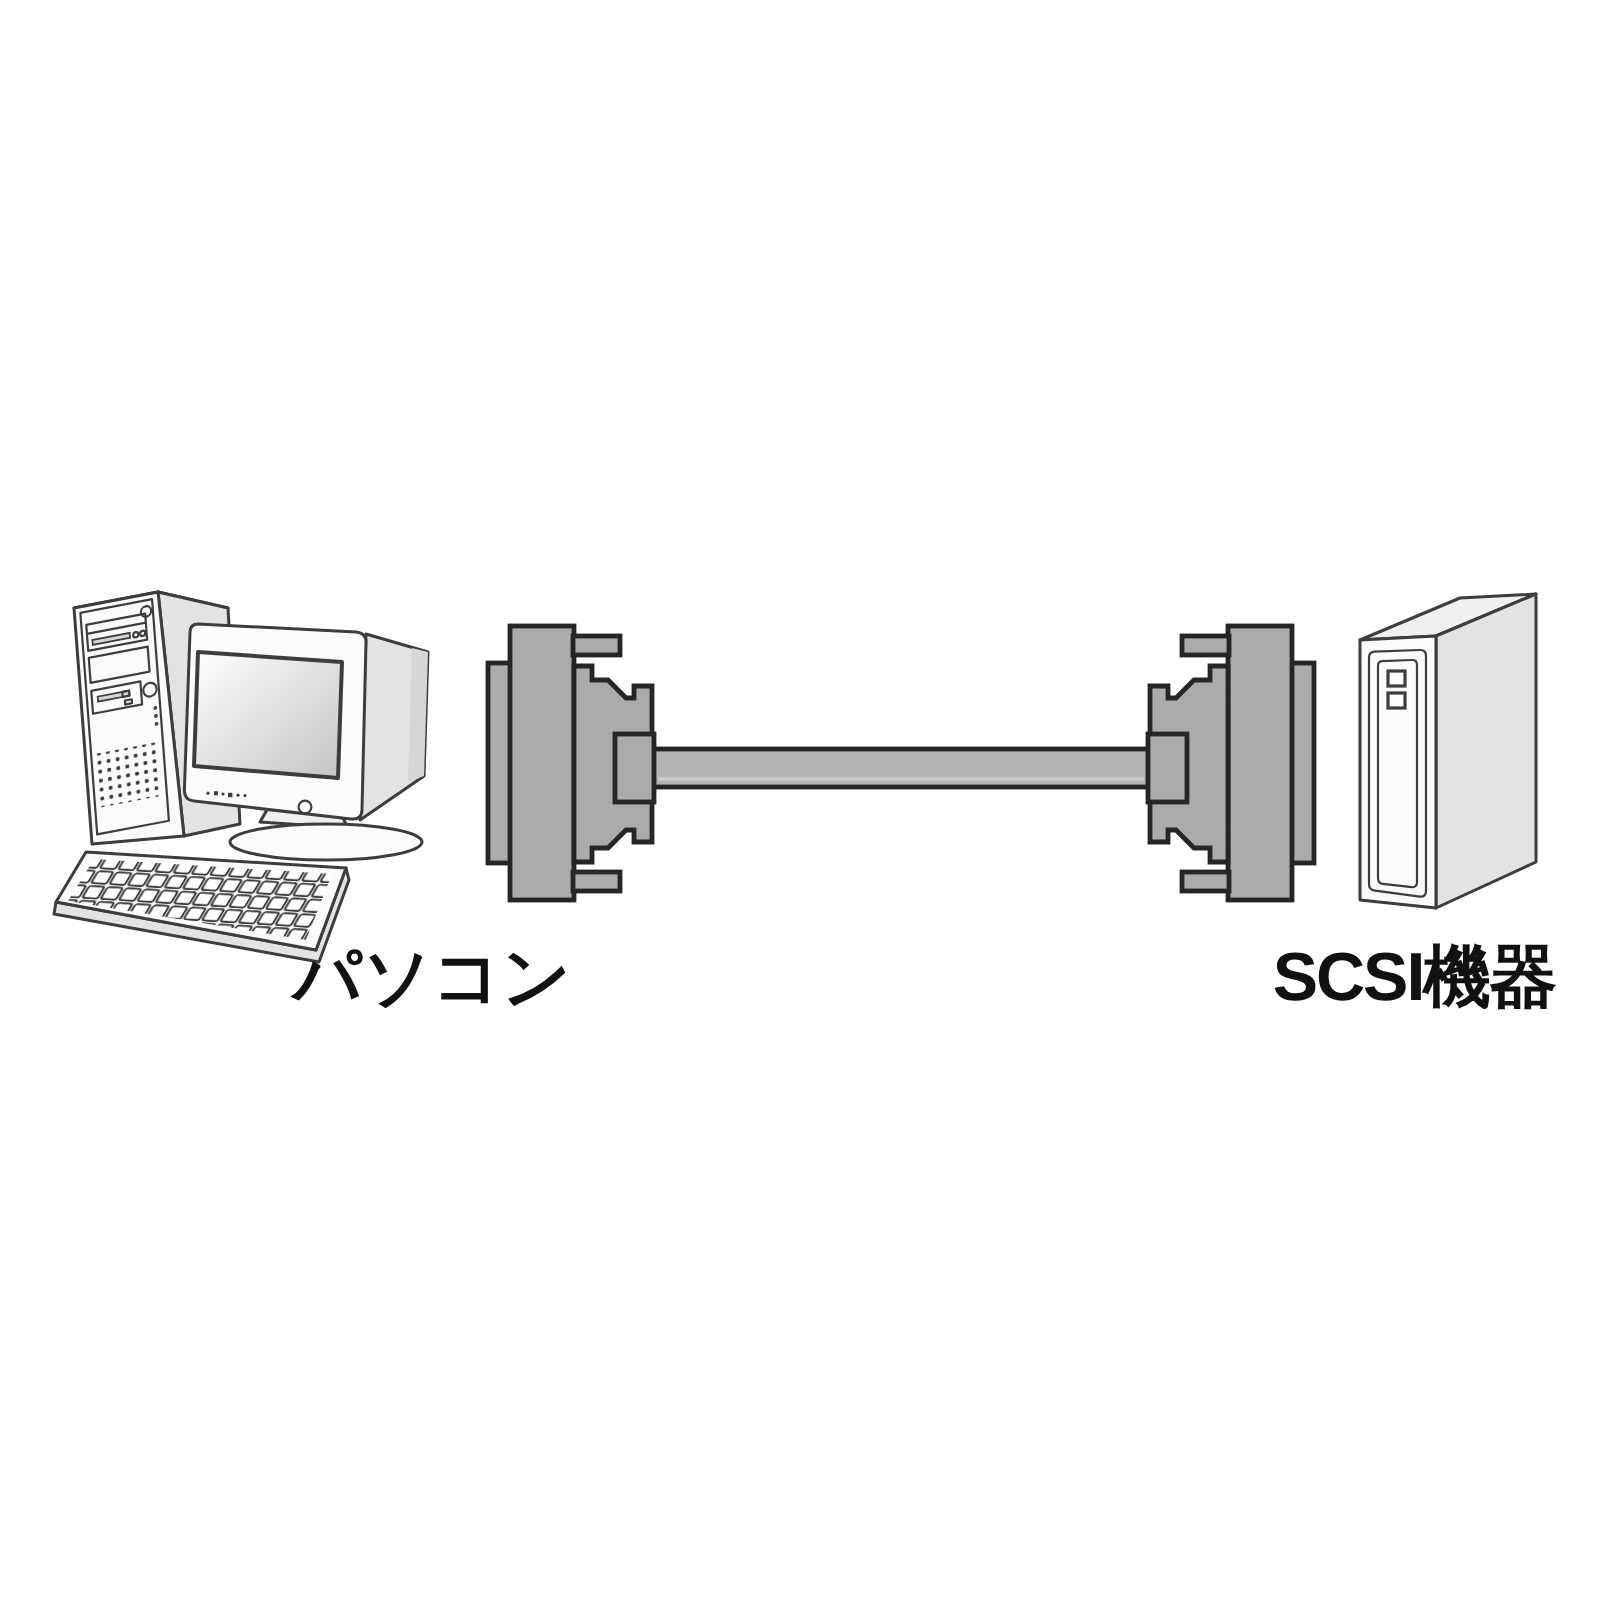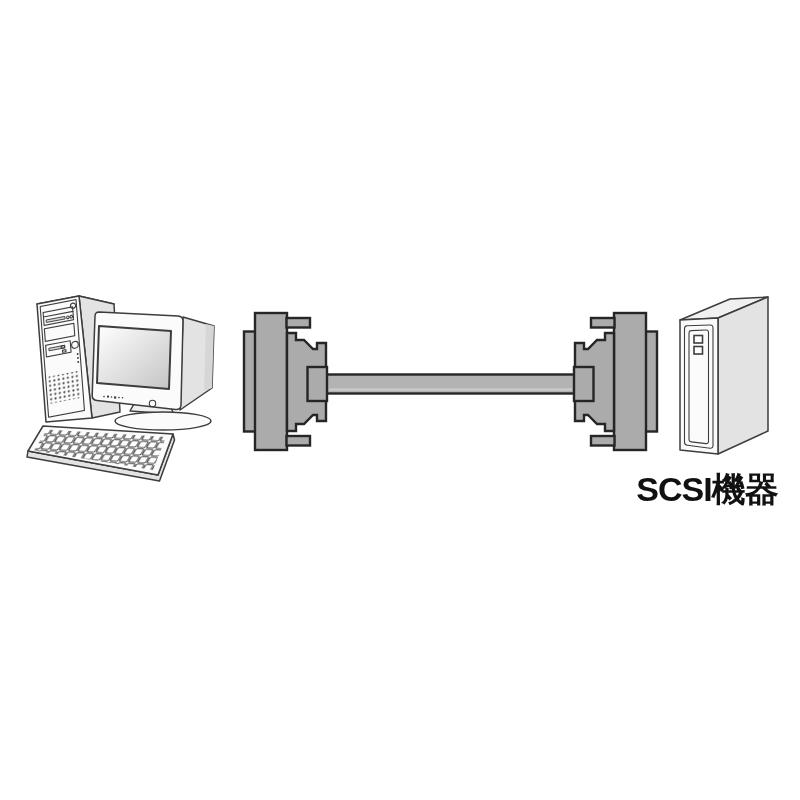--- a/index.html
+++ b/index.html
@@ -142,14 +142,15 @@
     <polygon class="fw" points="680,320 718,318 718,454 680,450"></polygon>
     <path class="ln thin" d="M 687,325.8 L 710,325 Q 713,324.9 713,328 L 713,445.5 Q 713,448.5 710,448.3 L 687.5,445.3 Q 684.5,445 684.5,442 L 684.5,329 Q 684.5,326 687,325.8 Z"></path>
     <path class="ln thin" d="M 691,330.6 L 706,330 Q 708.5,329.9 708.5,332.5 L 708.5,441 Q 708.5,443.8 706,443.6 L 691.3,441.9 Q 689,441.6 689,439 L 689,333 Q 689,330.8 691,330.6 Z"></path>
     <g>
       <rect x="694" y="335.5" width="8.5" height="7.5" fill="#fff" stroke="var(--outline,#3d3d3d)" stroke-width="1.6"></rect>
       <rect x="694" y="346.5" width="8.5" height="7.5" fill="#fff" stroke="var(--outline,#3d3d3d)" stroke-width="1.6"></rect>
     </g>
   </g>
 </svg>
 
+<div class="device-label" id="label-computer">パソコン</div>
 <div class="device-label" id="label-scsi">SCSI機器</div>
 </div>
 
 </body></html>

